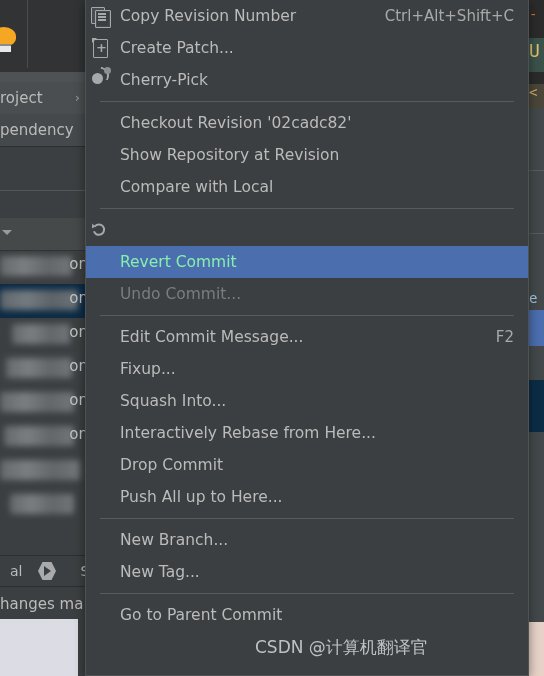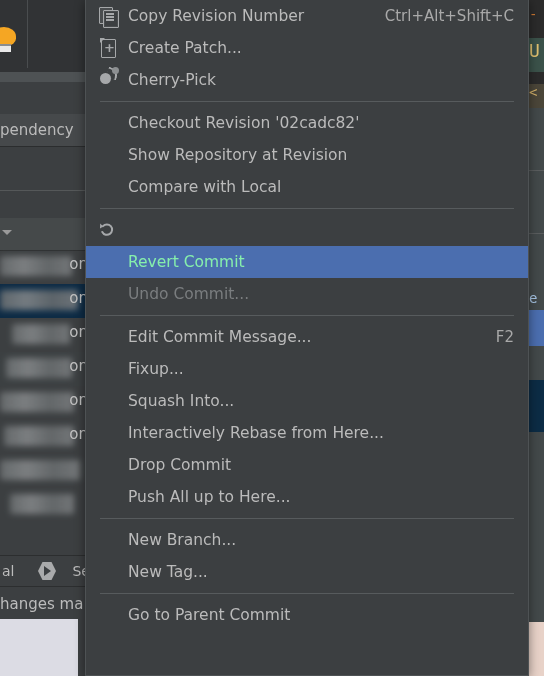--- a/index.html
+++ b/index.html
@@ -159,21 +159,21 @@
     box-sizing: border-box;
     box-shadow: 0 2px 10px rgba(0,0,0,.45);
   }
   .mi {
     position: relative;
     height: 32px;
     display: flex; align-items: center;
     color: #bbbbbb;
     font-size: 15.5px;
     box-sizing: border-box;
-    padding-left: 10px;
+    padding-left: 2px;
   }
   .mi .ic {
     width: 26px; min-width: 26px; height: 22px;
     position: relative; margin-right: 6px;
   }
   .mi.noicon .lbl { margin-left: 32px; }
   .mi .lbl { white-space: nowrap; }
   .mi .acc {
     position: absolute; right: 14px; top: 50%;
     transform: translateY(-50%);
@@ -263,20 +263,24 @@
 
   <div class="bg-layer">
 
     <div class="bg-toolbar-top">
       <div class="cell-div"></div>
       <div class="bulb"></div>
     </div>
 
     <div class="bg-strip-gray"></div>
 
+    <div class="bg-menurow r1">
+      <span>roject</span>
+      <span class="chev">›</span>
+    </div>
     <div class="bg-menurow r2">
       <span>pendency</span>
     </div>
 
     <div class="bg-panel-a"></div>
     <div class="bg-panel-b"></div>
     <div class="bg-panel-c">
       <div class="caret"></div>
     </div>
 
@@ -307,21 +311,21 @@
       </div>
       <div class="commit-row" style="top:204px;">
         <div class="blur" style="left:0px;width:80px;"></div>
       </div>
       <div class="commit-row" style="top:238px;">
         <div class="blur" style="left:10px;width:64px;"></div>
       </div>
     </div>
 
     <div class="bg-runbar">
-      <span style="margin-left:2px;">al</span>
+      <span style="margin-left:10px;">al</span>
       <div class="play-hex"></div>
       <span style="margin-left:58px;">Se</span>
     </div>
 
     <div class="bg-changes">
       <span>hanges ma</span>
     </div>
 
     <div class="bg-white-panel"></div>
     <div class="bg-dark-gutter"></div>
@@ -434,14 +438,15 @@
 
     <div class="sep"></div>
 
     <div class="mi noicon cjk">
       <span class="lbl">Go to Parent Commit</span>
       <span class="acc"></span>
     </div>
 
   </div>
 
+  <div class="watermark">CSDN @计算机翻译官</div>
 
 </div>
 
 </body></html>

